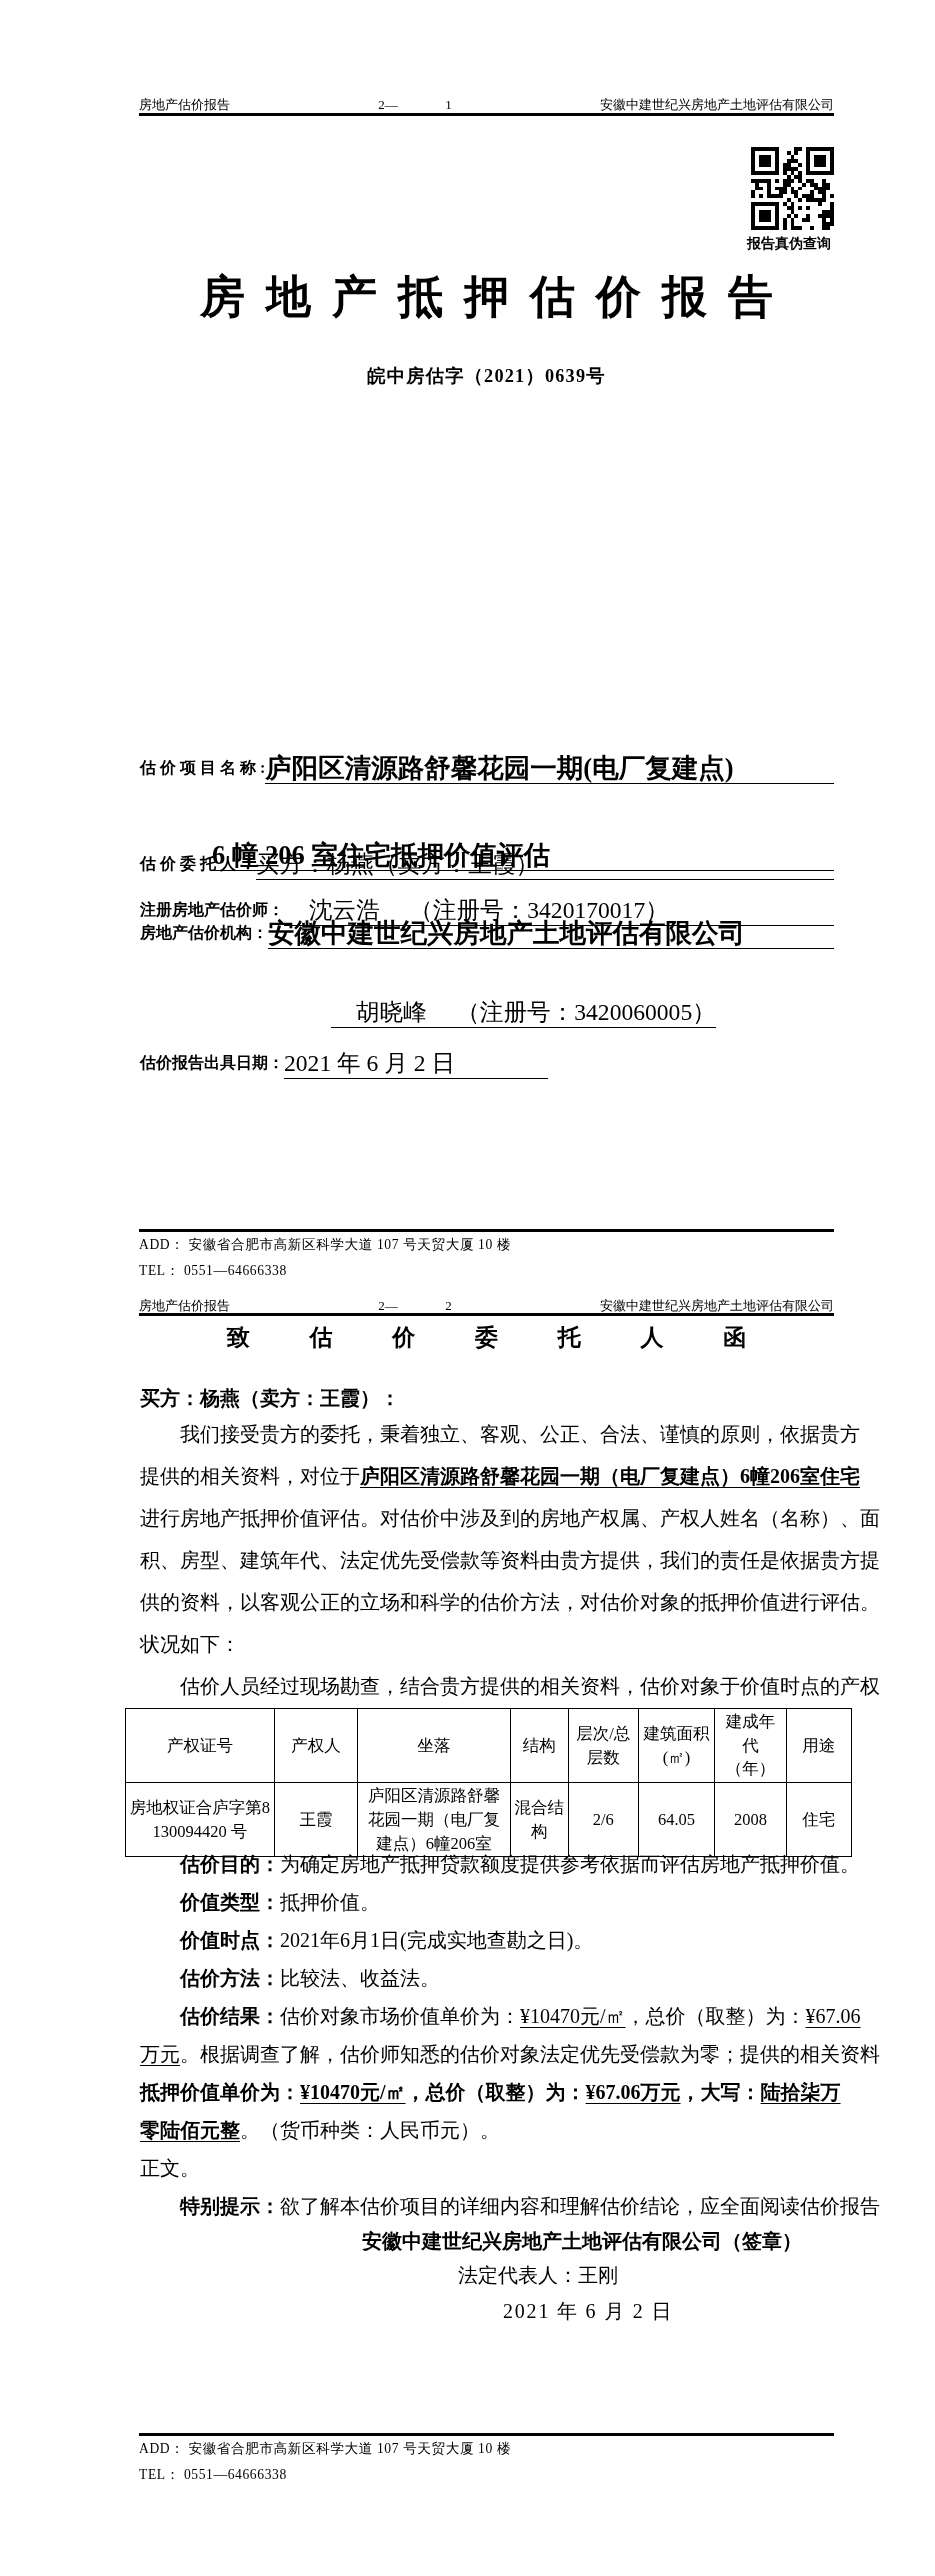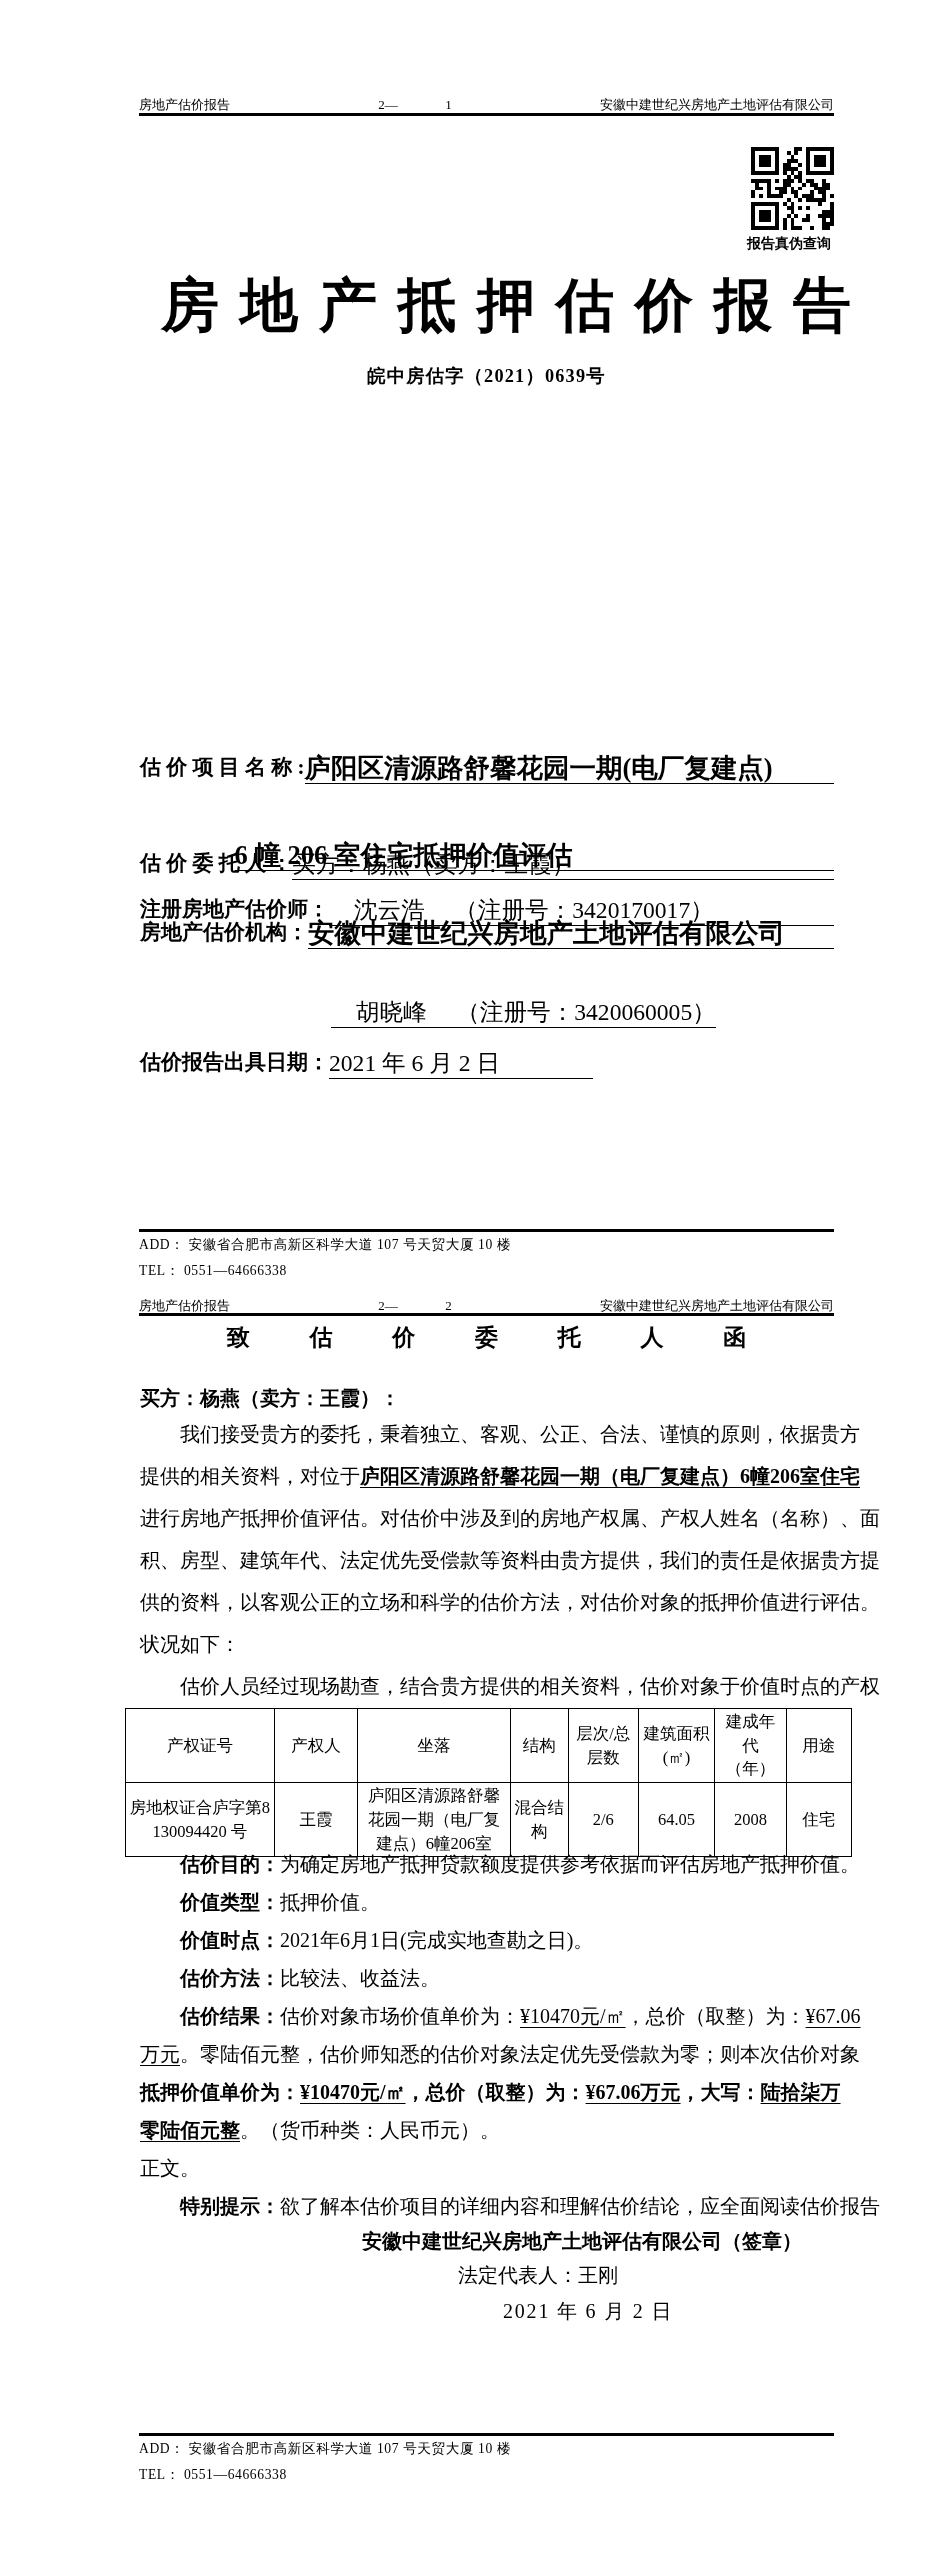--- a/index.html
+++ b/index.html
@@ -16,27 +16,27 @@
   .runhead .mid{flex:1;text-align:center;}
   .runhead .mid .gap{display:inline-block;width:41px;}
   .rule{left:139px;width:695px;height:2.9px;background:#000;}
   .footline{left:139px;width:695px;font-size:13.6px;line-height:17.7px;letter-spacing:0.6px;}
 
   
   .qrbox{left:751px;top:147px;width:83px;height:83px;}
   .qrcap{left:747px;top:235px;width:93px;text-align:left;font-size:14px;font-weight:bold;}
 
   
-  .doctitle{left:140px;top:267px;width:693px;text-align:center;font-size:58px;font-weight:bold;
+  .doctitle{left:140px;top:267px;width:693px;text-align:center;font-size:45px;font-weight:bold;
             letter-spacing:21px;text-indent:21px;white-space:nowrap;}
   .docno{left:140px;top:363px;width:693px;text-align:center;font-size:18.3px;font-weight:bold;letter-spacing:1.2px;}
 
   
   .frow{left:140px;width:694px;height:34px;display:flex;align-items:flex-end;}
-  .frow .lab{font-size:21px;font-weight:bold;white-space:pre;line-height:27px;padding-bottom:3.5px;}
+  .frow .lab{font-size:16px;font-weight:bold;white-space:pre;line-height:27px;padding-bottom:3.5px;}
   .frow .val{flex:1;border-bottom:1.8px solid #000;text-align:left;font-size:23.6px;line-height:29.5px;
              white-space:nowrap;}
   .frow .val.big{font-size:26.5px;font-weight:bold;text-align:left;}
   .frow .val.leftpad{text-align:left;padding-left:25px;}
   .frow .fix580{flex:0 0 344px;}
   .frow .fix448{flex:0 0 264px;}
   .labspace{display:inline-block;width:191px;}
 
   
   .lettertitle{left:140px;top:1322px;width:693px;text-align:center;font-size:23px;font-weight:bold;
@@ -309,21 +309,21 @@
       </tr>
     </tbody>
   </table>
 
   <div class="abs itemsbody" id="itemsbody">
       <div class="line ind"><span class="b">估价目的：</span><span>为确定房地产抵押贷款额度提供参考依据而评估房地产抵押价值。</span></div>
       <div class="line ind"><span class="b">价值类型：</span><span>抵押价值。</span></div>
       <div class="line ind"><span class="b">价值时点：</span><span>2021年6月1日(完成实地查勘之日)。</span></div>
       <div class="line ind"><span class="b">估价方法：</span><span>比较法、收益法。</span></div>
       <div class="line ind"><span class="b">估价结果：</span><span>估价对象市场价值单价为：</span><span class="u">¥10470元/㎡</span><span>，总价（取整）为：</span><span class="u">¥67.06</span></div>
-      <div class="line"><span class="u">万元</span><span>。零陆佰元整，估价师知悉的估价对象法定优先受偿款为零；则本次估价对象</span></div>
+      <div class="line"><span class="u">万元</span><span>。根据调查了解，估价师知悉的估价对象法定优先受偿款为零；提供的相关资料</span></div>
       <div class="line"><span class="b">抵押价值单价为：</span><span class="b u">¥10470元/㎡</span><span class="b">，总价（取整）为：</span><span class="b u">¥67.06万元</span><span class="b">，大写：</span><span class="b u">陆拾柒万</span></div>
       <div class="line"><span class="b u">零陆佰元整</span><span>。（货币种类：人民币元）。</span></div>
       <div class="line"><span>正文。</span></div>
       <div class="line ind"><span class="b">特别提示：</span><span>欲了解本估价项目的详细内容和理解估价结论，应全面阅读估价报告</span></div>
     </div>
 
   <div class="abs sig-company">安徽中建世纪兴房地产土地评估有限公司（签章）</div>
   <div class="abs sig-legal">法定代表人：王刚</div>
   <div class="abs sig-date">2021 年 6 月 2 日</div>
 

